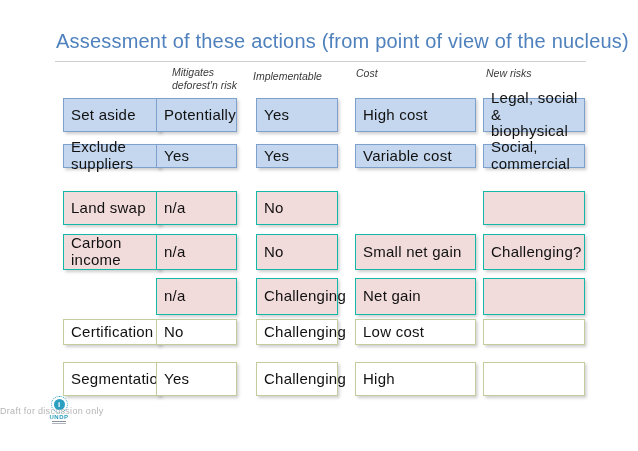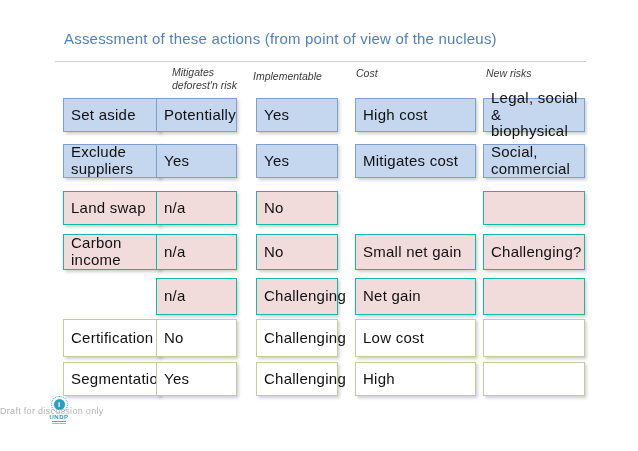--- a/index.html
+++ b/index.html
@@ -1,39 +1,39 @@
 <!DOCTYPE html>
 <html><head>
 <meta charset="utf-8">
 <style>
   html,body{margin:0;padding:0;background:#fff;}
   .slide{
     position:relative;width:638px;height:451px;background:#ffffff;
     font-family:"Liberation Sans",sans-serif;overflow:hidden;
   }
   .title{
-    position:absolute;left:64px;top:30px;font-size:15px;color:#4f81bd;
+    position:absolute;left:56px;top:30px;font-size:20px;color:#4f81bd;
     letter-spacing:0.2px;white-space:nowrap;
   }
   .rule{position:absolute;left:55px;top:61px;width:531px;height:1px;background:#cfcfcf;}
   .colhead{
     position:absolute;font-style:italic;font-size:10.5px;color:#3a3a3a;line-height:1.25;
   }
   .colhead.h1{left:172px;top:66px;width:80px;}
   .colhead.h2{left:253px;top:70px;}
   .colhead.h3{left:356px;top:67px;}
   .colhead.h4{left:486px;top:67px;}
 
   .row{position:absolute;left:0;width:100%;}
   .r1{top:98px;height:34px;}
-  .r2{top:144px;height:34px;}
+  .r2{top:144px;height:24px;}
   .r3{top:191px;height:34px;}
   .r4{top:234px;height:36px;}
   .r5{top:278px;height:37px;}
-  .r6{top:319px;height:38px;}
+  .r6{top:319px;height:26px;}
   .r7{top:362px;height:34px;}
 
   .cell{
     position:absolute;top:0;height:100%;box-sizing:border-box;
     display:flex;align-items:center;
     padding:2px 6px 2px 7px;font-size:15px;line-height:1.12;color:#111;
     letter-spacing:0.25px;
     box-shadow:1.5px 2px 3px rgba(110,110,110,0.35);
   }
   .c1{left:63px;width:98px;}
@@ -85,21 +85,21 @@
     <div class="cell c2 blue">Potentially</div>
     <div class="cell c3 blue">Yes</div>
     <div class="cell c4 blue">High cost</div>
     <div class="cell c5 blue">Legal, social &amp; biophysical</div>
   </div>
 
   <div class="row r2">
     <div class="cell c1 blue">Exclude suppliers</div>
     <div class="cell c2 blue">Yes</div>
     <div class="cell c3 blue">Yes</div>
-    <div class="cell c4 blue">Mitigates cost</div>
+    <div class="cell c4 blue">Variable cost</div>
     <div class="cell c5 blue">Social, commercial</div>
   </div>
 
   <div class="row r3">
     <div class="cell c1 pink">Land swap</div>
     <div class="cell c2 pink">n/a</div>
     <div class="cell c3 pink">No</div>
     <div class="cell c5 pink"></div>
   </div>
 

